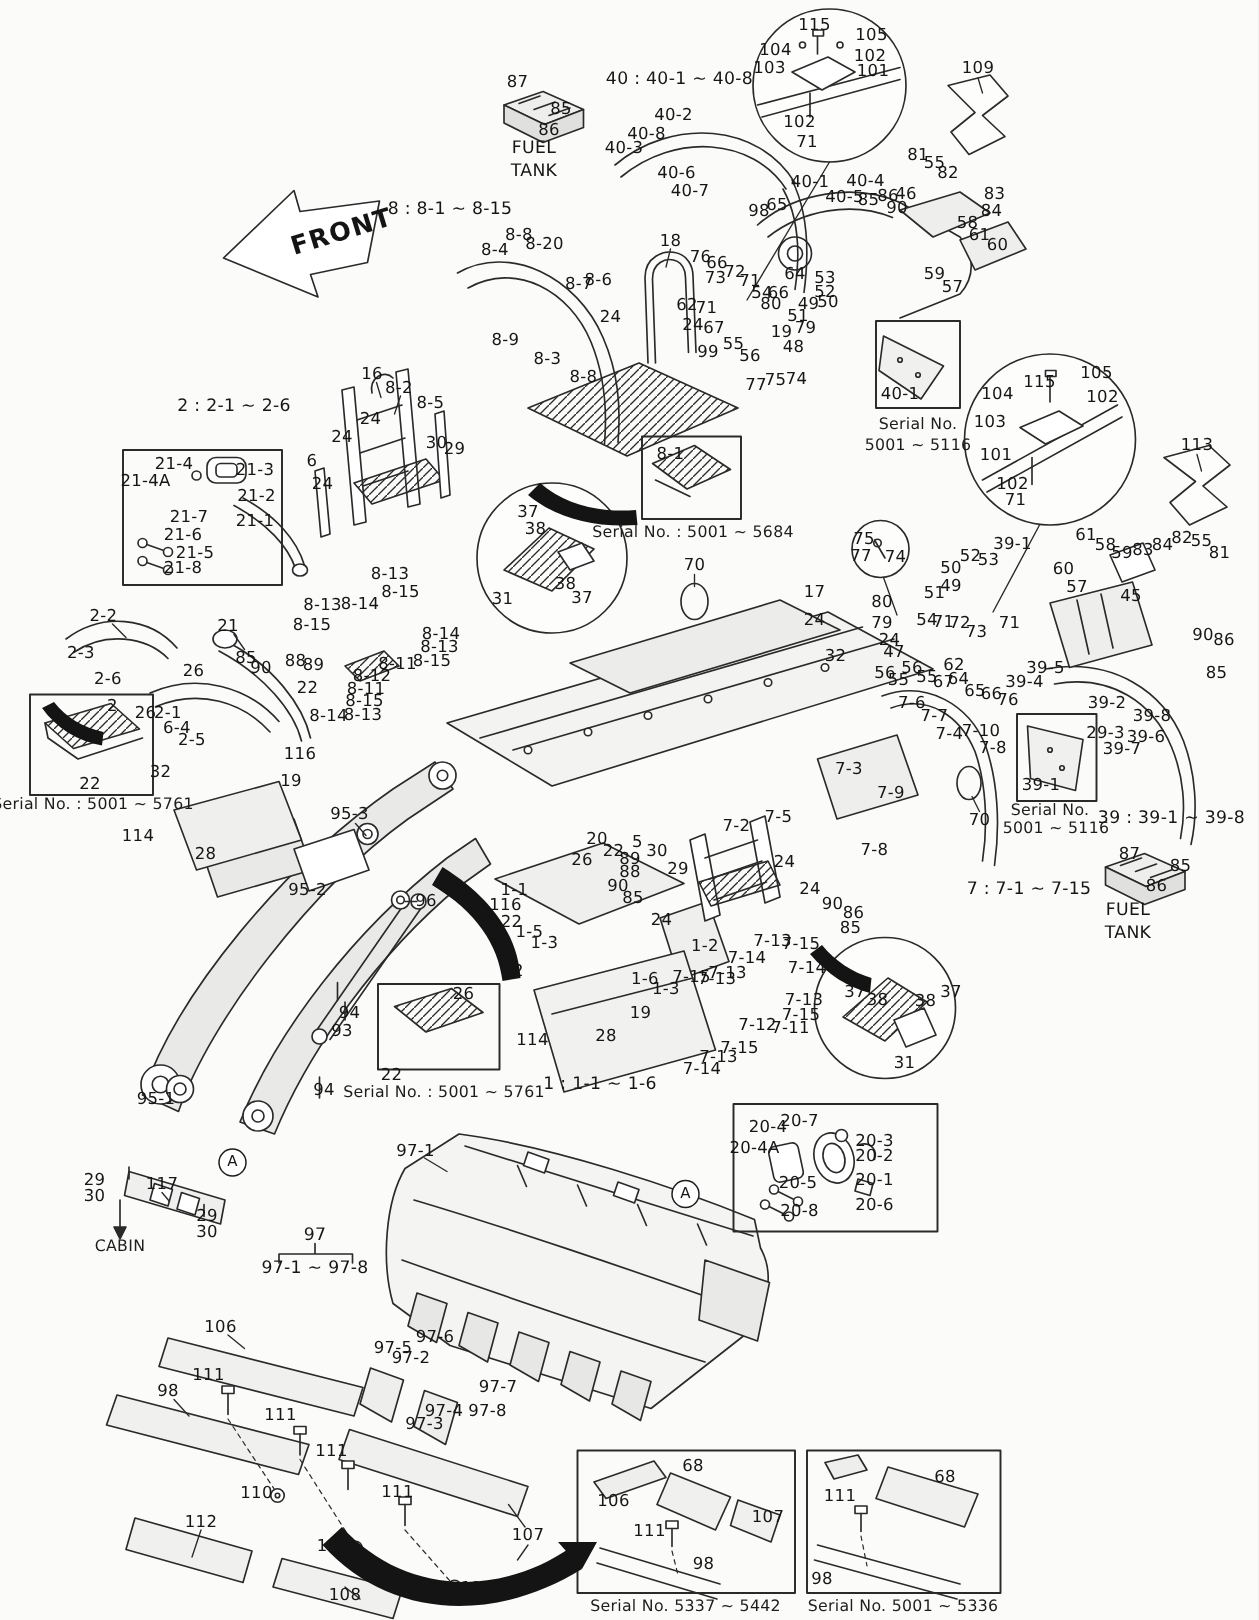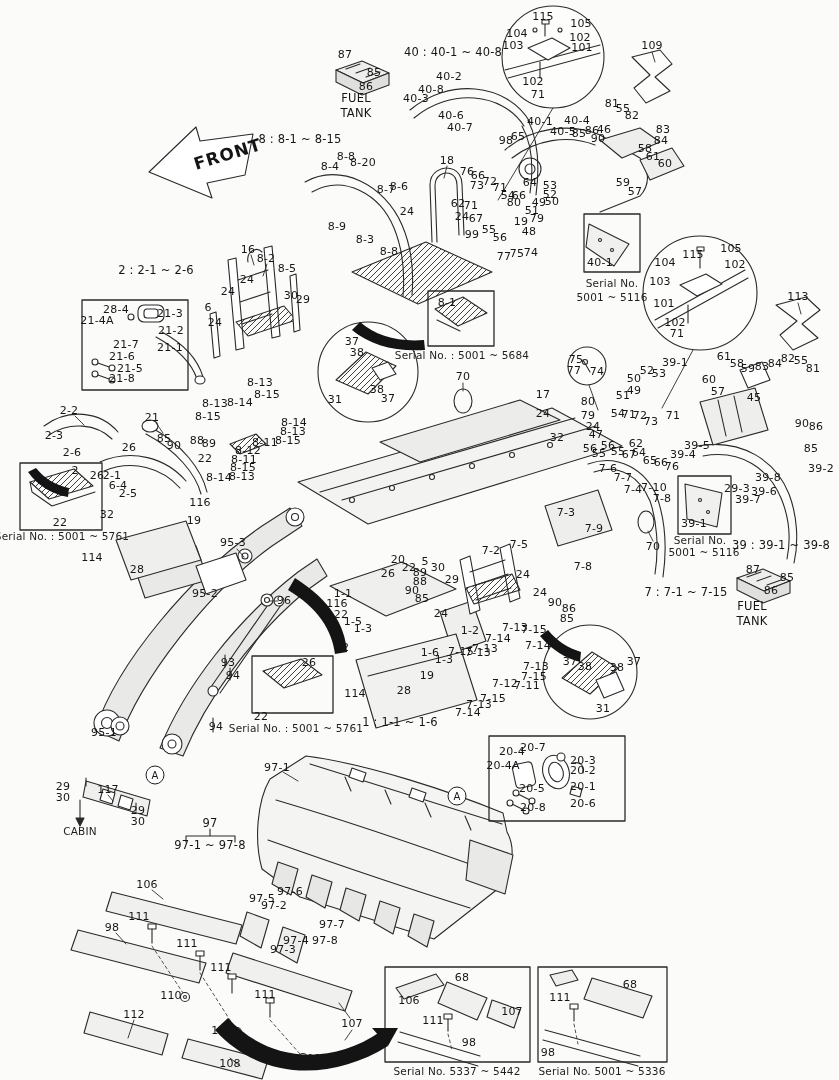--- a/index.html
+++ b/index.html
@@ -369,21 +369,21 @@
       <span class="lbl" style="left: 504px; top: 257px;">77</span>
       <span class="lbl" style="left: 517px; top: 254px;">75</span>
       <span class="lbl" style="left: 531px; top: 253px;">74</span>
       <span class="lbl h" style="left: 156px; top: 270px;">2 : 2-1 ~ 2-6</span>
       <span class="lbl" style="left: 247px; top: 280px;">24</span>
       <span class="lbl" style="left: 228px; top: 292px;">24</span>
       <span class="lbl" style="left: 208px; top: 308px;">6</span>
       <span class="lbl" style="left: 215px; top: 323px;">24</span>
       <span class="lbl" style="left: 291px; top: 296px;">30</span>
       <span class="lbl" style="left: 303px; top: 300px;">29</span>
-      <span class="lbl" style="left: 116px; top: 310px;">28-4</span>
+      <span class="lbl" style="left: 116px; top: 310px;">21-4</span>
       <span class="lbl" style="left: 97px; top: 321px;">21-4A</span>
       <span class="lbl" style="left: 170px; top: 314px;">21-3</span>
       <span class="lbl" style="left: 171px; top: 331px;">21-2</span>
       <span class="lbl" style="left: 126px; top: 345px;">21-7</span>
       <span class="lbl" style="left: 170px; top: 348px;">21-1</span>
       <span class="lbl" style="left: 122px; top: 357px;">21-6</span>
       <span class="lbl" style="left: 122px; top: 369px; padding-left: 16px;">21-5</span>
       <span class="lbl" style="left: 122px; top: 379px;">21-8</span>
       <span class="lbl" style="left: 447px; top: 303px;">8-1</span>
       <span class="lbl c" style="left: 462px; top: 356px;">Serial No. : 5001 ~ 5684</span>
@@ -462,21 +462,21 @@
       <span class="lbl" style="left: 608px; top: 446px;">56</span>
       <span class="lbl" style="left: 618px; top: 452px;">55</span>
       <span class="lbl" style="left: 629px; top: 455px;">67</span>
       <span class="lbl" style="left: 639px; top: 453px;">64</span>
       <span class="lbl" style="left: 636px; top: 444px;">62</span>
       <span class="lbl" style="left: 650px; top: 461px;">65</span>
       <span class="lbl" style="left: 661px; top: 463px;">66</span>
       <span class="lbl" style="left: 672px; top: 467px;">76</span>
       <span class="lbl" style="left: 697px; top: 446px;">39-5</span>
       <span class="lbl" style="left: 683px; top: 455px;">39-4</span>
-      <span class="lbl" style="left: 821px; top: 469px;">39-2</span>
+      <span class="lbl" style="left: 738px; top: 469px;">39-2</span>
       <span class="lbl" style="left: 768px; top: 478px;">39-8</span>
       <span class="lbl" style="left: 737px; top: 489px;">29-3</span>
       <span class="lbl" style="left: 764px; top: 492px;">39-6</span>
       <span class="lbl" style="left: 748px; top: 500px;">39-7</span>
       <span class="lbl" style="left: 694px; top: 524px;">39-1</span>
       <span class="lbl c" style="left: 700px; top: 541px;">Serial No.</span>
       <span class="lbl c" style="left: 704px; top: 553px;">5001 ~ 5116</span>
       <span class="lbl h" style="left: 781px; top: 545px;">39 : 39-1 ~ 39-8</span>
       <span class="lbl" style="left: 653px; top: 547px;">70</span>
       <span class="lbl" style="left: 608px; top: 469px;">7-6</span>
@@ -502,21 +502,21 @@
       <span class="lbl" style="left: 60px; top: 523px;">22</span>
       <span class="lbl" style="left: 200px; top: 503px;">116</span>
       <span class="lbl" style="left: 107px; top: 515px;">32</span>
       <span class="lbl" style="left: 194px; top: 521px;">19</span>
       <span class="lbl" style="left: 92px; top: 558px;">114</span>
       <span class="lbl" style="left: 137px; top: 570px;">28</span>
       <span class="lbl c" style="left: 62px; top: 537px;">Serial No. : 5001 ~ 5761</span>
       <span class="lbl" style="left: 233px; top: 543px;">95-3</span>
       <span class="lbl" style="left: 205px; top: 594px;">95-2</span>
       <span class="lbl" style="left: 284px; top: 601px;">96</span>
-      <span class="lbl" style="left: 228px; top: 663px;">93</span>
+      <span class="lbl" style="left: 228px; top: 688px;">93</span>
       <span class="lbl" style="left: 233px; top: 676px;">94</span>
       <span class="lbl" style="left: 216px; top: 727px;">94</span>
       <span class="lbl" style="left: 104px; top: 733px;">95-1</span>
       <span class="lbl" style="left: 398px; top: 560px;">20</span>
       <span class="lbl" style="left: 425px; top: 562px;">5</span>
       <span class="lbl" style="left: 388px; top: 574px;">26</span>
       <span class="lbl" style="left: 409px; top: 568px;">22</span>
       <span class="lbl" style="left: 420px; top: 573px;">89</span>
       <span class="lbl" style="left: 420px; top: 582px;">88</span>
       <span class="lbl" style="left: 412px; top: 591px;">90</span>

